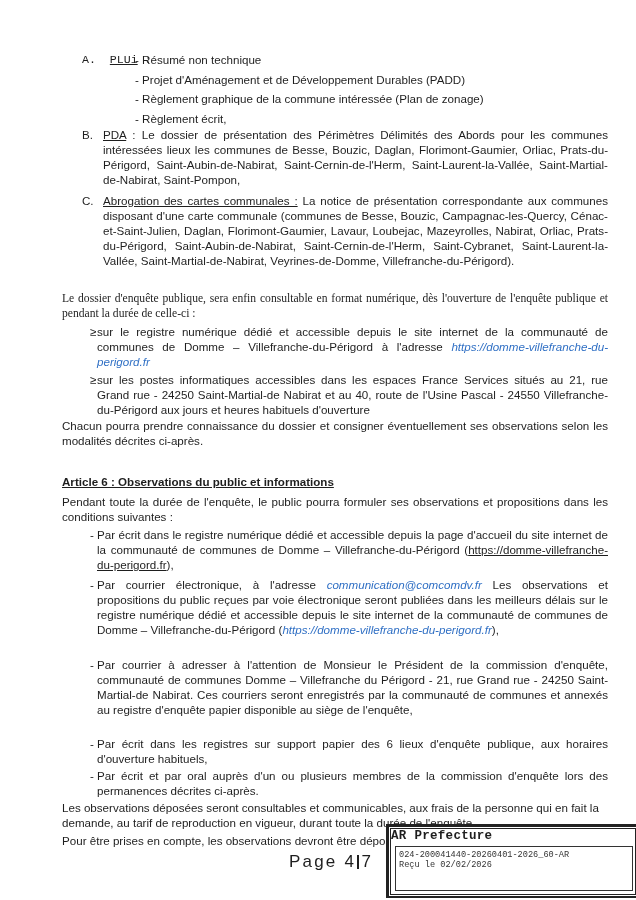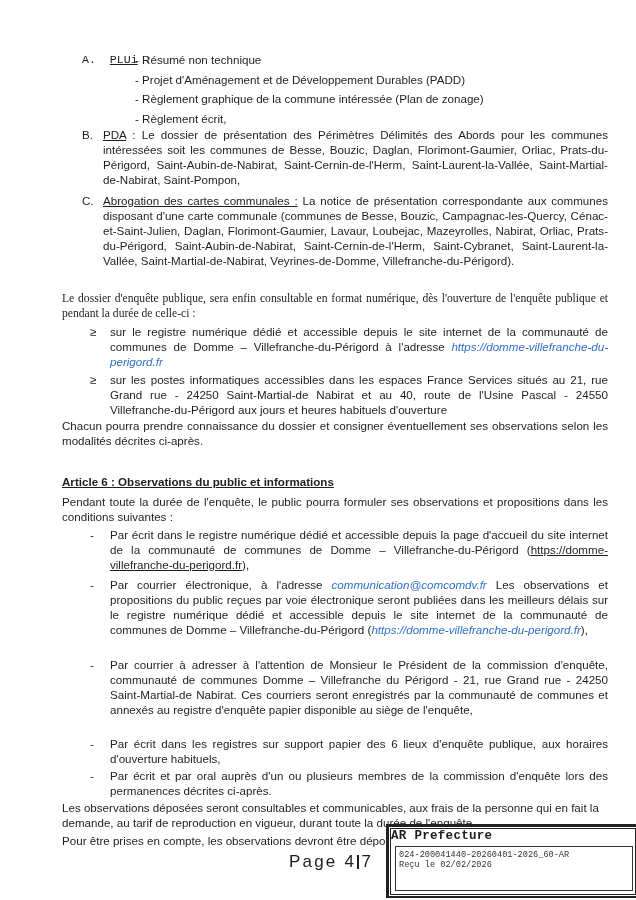--- a/index.html
+++ b/index.html
@@ -11,21 +11,21 @@
   .list-item .marker { position: absolute; left: 0; top: 0; }
   .list-item .content { margin-left: 21px; }
   .u { text-decoration: underline; }
   .link { color: #2f6fc4; font-style: italic; }
   .plui-lines { position: absolute; left: 82px; top: 52px; width: 520px; }
   .plui-head { position: absolute; left: 0; top: 0; font-family: Liberation Mono, monospace; }
   .plui-item { position: absolute; left: 53px; }
   .para { position: absolute; left: 62px; width: 546px; }
   .bullet { position: absolute; left: 90px; width: 518px; }
   .bullet .marker { position: absolute; left: 0; top: 0; }
-  .bullet .content { margin-left: 20px; }
+  .bullet .content { margin-left: 7px; }
   .heading { position: absolute; left: 62px; top: 474px; font-weight: bold; text-decoration: underline; }
   .footer-page { position: absolute; left: 289px; top: 854px; font-size: 17px; letter-spacing: 2.2px; }
   .footer-page .sep { display: inline-block; width: 1.5px; height: 14px; background: #1e1e1e; vertical-align: -2px; margin: 0 3px 0 1px; }
   .stamp { position: absolute; left: 388px; top: 826px; width: 250px; height: 71px; border: 3px double #222; background: #fff; font-family: "Liberation Mono", monospace; }
   .stamp-outer { position: absolute; left: 386px; top: 824px; width: 252px; height: 74px; border: 2px solid #222; }
   .stamp-title { text-align: left; font-weight: bold; font-size: 12.5px; line-height: 13px; margin-top: 1px; letter-spacing: 0.3px; }
   .stamp-inner { position: absolute; left: 4px; top: 17px; width: 238px; height: 45px; border: 1px solid #333; padding: 3px 3px; font-size: 8.6px; line-height: 10px; color: #333; }
 </style>
 </head>
 <body>
@@ -37,21 +37,21 @@
       <span>A.</span>&nbsp;&nbsp;<span class="u">PLUi</span><span> :</span>
     </div>
     <div class="plui-item" style="top:0px;">- Résumé non technique</div>
     <div class="plui-item" style="top:19.5px;">- Projet d'Aménagement et de Développement Durables (PADD)</div>
     <div class="plui-item" style="top:39px;">- Règlement graphique de la commune intéressée (Plan de zonage)</div>
     <div class="plui-item" style="top:58.5px;">- Règlement écrit,</div>
   </div>
 
   <div class="list-item" style="top:127px;">
     <span class="marker">B.</span>
-    <div class="content just"><span class="u">PDA</span><span> : Le dossier de présentation des Périmètres Délimités des Abords pour les communes intéressées soit les communes de Besse, Bouzic, Daglan, Florimont-Gaumier, Orliac, Prats-du-Périgord, Saint-Aubin-de-Nabirat, Saint-Cernin-de-l'Herm, Saint-Laurent-la-Vallée, Saint-Martial-de-Nabirat, Saint-Pompon,</span></div>
+    <div class="content just"><span class="u">PDA</span><span> : Le dossier de présentation des Périmètres Délimités des Abords pour les communes intéressées lieux les communes de Besse, Bouzic, Daglan, Florimont-Gaumier, Orliac, Prats-du-Périgord, Saint-Aubin-de-Nabirat, Saint-Cernin-de-l'Herm, Saint-Laurent-la-Vallée, Saint-Martial-de-Nabirat, Saint-Pompon,</span></div>
   </div>
 
   <div class="list-item" style="top:193px;">
     <span class="marker">C.</span>
     <div class="content just"><span class="u">Abrogation des cartes communales :</span><span> La notice de présentation correspondante aux communes disposant d'une carte communale (communes de Besse, Bouzic, Campagnac-les-Quercy, Cénac-et-Saint-Julien, Daglan, Florimont-Gaumier, Lavaur, Loubejac, Mazeyrolles, Nabirat, Orliac, Prats-du-Périgord, Saint-Aubin-de-Nabirat, Saint-Cernin-de-l'Herm, Saint-Cybranet, Saint-Laurent-la-Vallée, Saint-Martial-de-Nabirat, Veyrines-de-Domme, Villefranche-du-Périgord).</span></div>
   </div>
 
   <div class="para just" style="top:291px;font-family:Liberation Serif, serif;">Le dossier d'enquête publique, sera enfin consultable en format numérique, dès l'ouverture de l'enquête publique et pendant la durée de celle-ci :</div>
 
   <div class="bullet" style="top:324px;">

